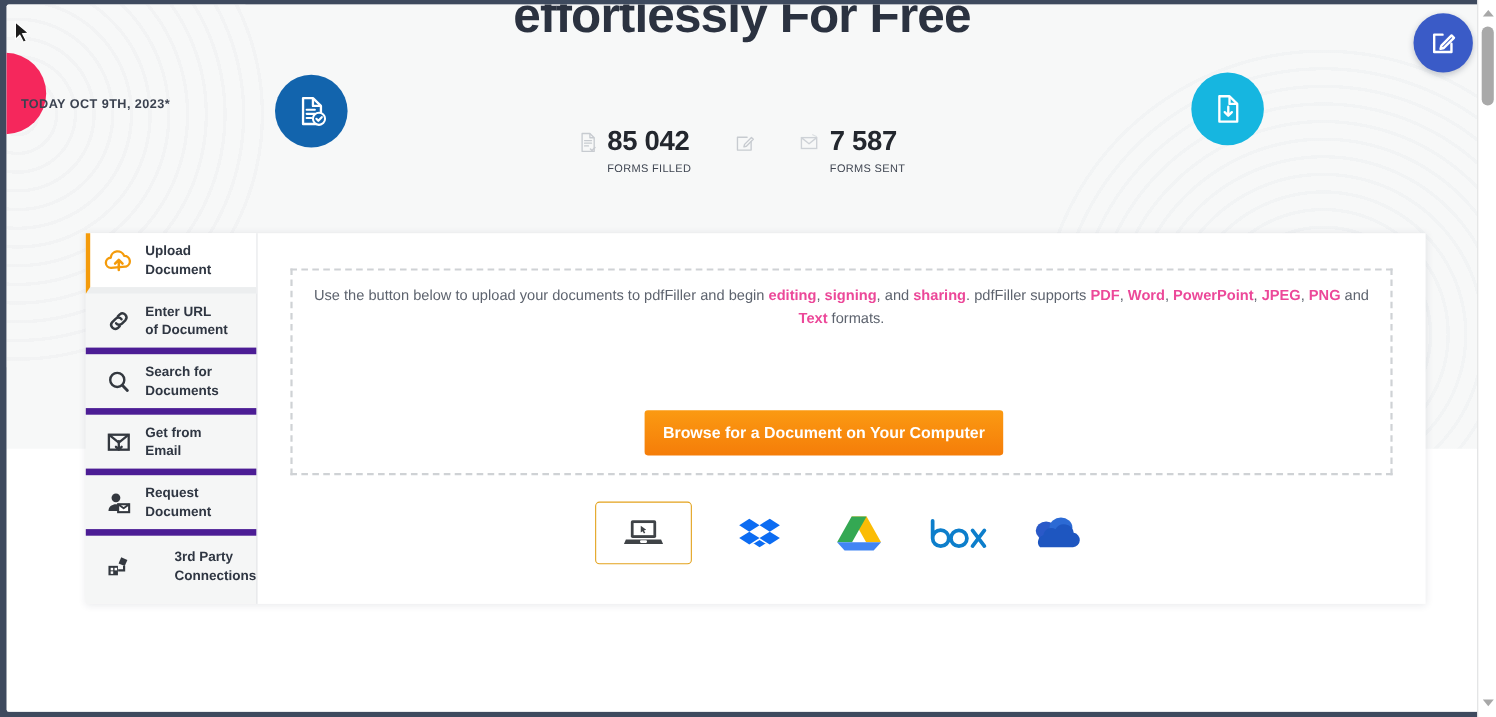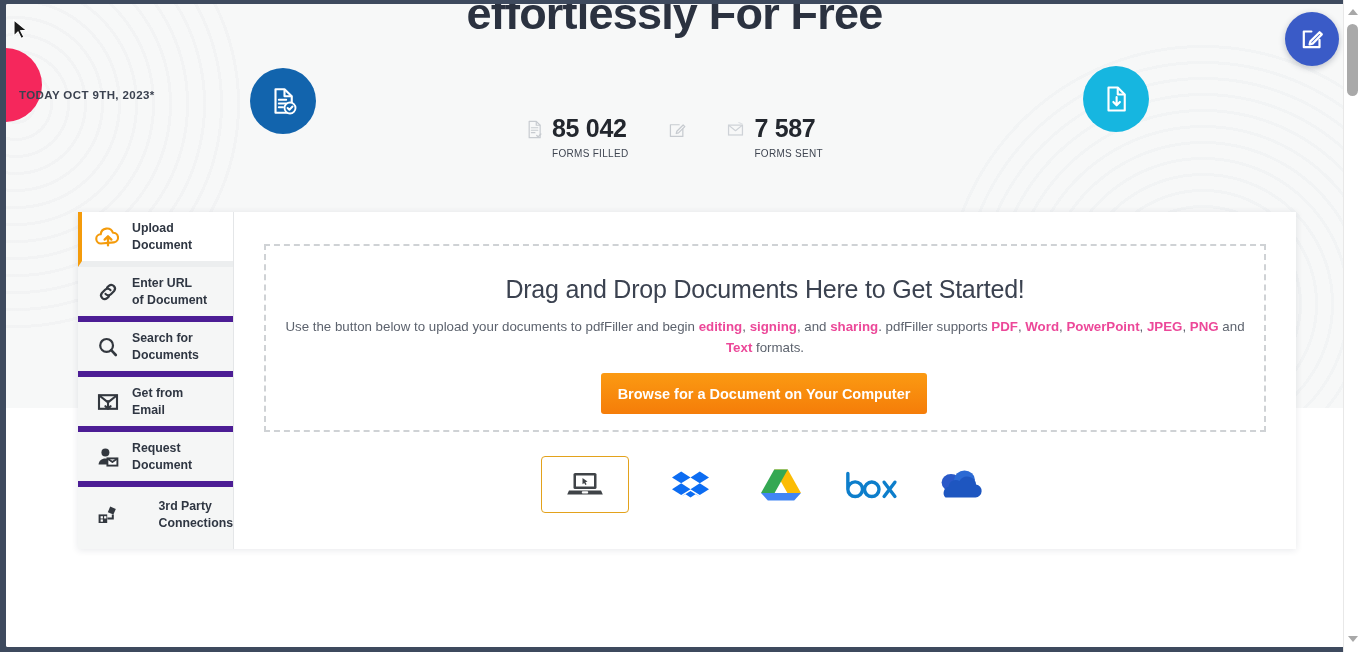--- a/index.html
+++ b/index.html
@@ -215,21 +215,21 @@
     text-align: center;
     font-size: 13.3px;
     color: #5d636e;
     line-height: 1.55;
   }
   #drop-sub b { color: #ec4899; font-weight: bold; }
 
   #browse-btn {
     display: block;
     position: absolute;
-    left: 335px;
+    left: 320px;
     top: 127px;
     width: 326px;
     height: 41px;
     border: none;
     border-radius: 3px;
     background: linear-gradient(#fb9a12, #f57d09);
     color: #ffffff;
     font-family: "Liberation Sans", sans-serif;
     font-size: 14.5px;
     font-weight: bold;
@@ -479,21 +479,20 @@
               <path d="M13.4 17.6h5.4v-4.2" fill="none" stroke="#33383f" stroke-width="2"></path>
             </svg>
           </span>
           <span class="side-label">3rd Party
 Connections</span>
         </div>
 
       </div>
 
       <div id="drop-area">
-        <div id="drop-title">Drag and Drop Documents Here to Get Started!</div>
         <div id="drop-sub"><span>Use the button below to upload your documents to pdfFiller and begin </span><b>editing</b><span>, </span><b>signing</b><span>, and </span><b>sharing</b><span>. pdfFiller supports </span><b>PDF</b><span>, </span><b>Word</b><span>, </span><b>PowerPoint</b><span>, </span><b>JPEG</b><span>, </span><b>PNG</b><span> and </span><b>Text</b><span> formats.</span></div>
         <button id="browse-btn">Browse for a Document on Your Computer</button>
       </div>
 
       <div id="service-row">
 
         <div class="service selected">
           <svg width="40" height="34" viewBox="0 0 40 34">
             <rect x="8.5" y="5" width="23" height="16" rx="1.6" fill="#3f4347"></rect>
             <rect x="11" y="7.5" width="18" height="11" fill="#ffffff"></rect>

